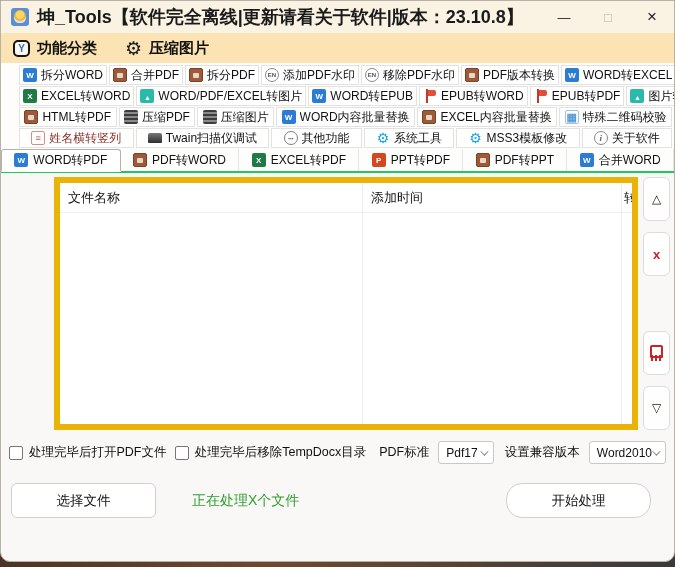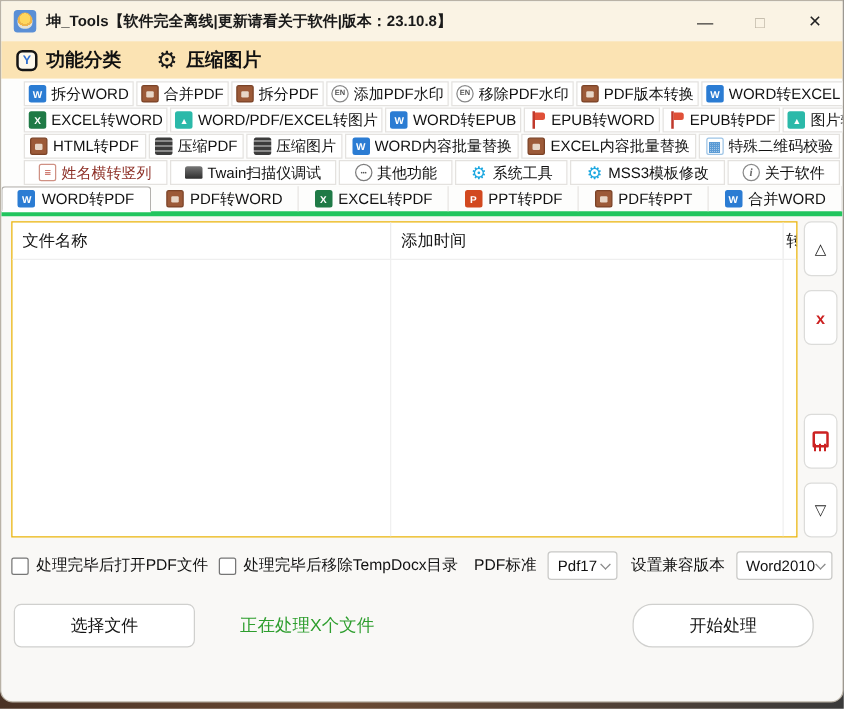--- a/index.html
+++ b/index.html
@@ -12,40 +12,40 @@
   .window {
     width:675px; height:562px; background:#f9f8f6;
     border:1px solid #b9b2a6; border-radius:0 0 10px 10px;
     overflow:hidden; display:flex; flex-direction:column;
   }
   
   .titlebar { height:32px; background:#faf3e4; display:flex; align-items:center; padding-left:10px; flex:none; }
   .app-icon { width:18px; height:18px; border-radius:3px; background:#5a8fd6; position:relative; flex:none; }
   .app-icon::after { content:""; position:absolute; left:3px; top:2px; width:12px; height:13px;
     background:radial-gradient(circle at 50% 38%, #ffd75e 0 42%, #f0b64a 43% 60%, #e7e2d2 61%); border-radius:50% 50% 40% 40%; }
-  .title-text { font-size:12px; font-weight:700; color:#1a1a1a; margin-left:8px; white-space:nowrap; }
+  .title-text { font-size:18px; font-weight:700; color:#1a1a1a; margin-left:8px; white-space:nowrap; }
   .win-controls { margin-left:auto; display:flex; height:100%; }
   .win-btn { width:44px; height:100%; display:flex; align-items:center; justify-content:center; font-size:13px; color:#222; cursor:default; }
   .win-btn.max { color:#b9b0a0; }
   .win-btn.close { font-size:17px; }
   
   .menubar { height:30px; background:#fbe3b3; display:flex; align-items:center; gap:28px; padding-left:12px; flex:none; }
   .menu-item { display:flex; align-items:center; gap:7px; font-size:15px; font-weight:700; color:#111; cursor:default; }
   .hex-icon { width:17px; height:17px; border:2px solid #151515; border-radius:5px; display:flex; align-items:center; justify-content:center;
     font-size:10px; font-weight:700; color:#2f6fd0; background:#fdf8ec; }
   .gear-glyph { font-size:19px; color:#1a1a1a; line-height:1; font-weight:400; }
   
   .toolbar { padding:2px 2px 0 2px; background:#fdfdfc; flex:none; }
   .trow { display:flex; gap:2px; margin-bottom:1px;margin-left:16px; }
   .tbtn { flex:1 1 auto; height:20px; display:flex; align-items:center; justify-content:center; gap:4px;
     background:#fff; border:1px solid #e4e2df; font-size:12px; color:#111; white-space:nowrap; padding:0 3px; cursor:default; }
   .tbtn .lbl { overflow:hidden; }
   .red-label { color:#8d2f26; }
   
-  .tabs { display:flex; height:24px; border-bottom:4px solid #22c55e; background:#fdfdfc; }
+  .tabs { display:flex; height:24px; border-bottom:2px solid #22c55e; background:#fdfdfc; }
   .tab { flex:1 1 auto; display:flex; align-items:center; justify-content:center; gap:5px; font-size:12px; color:#111;
     border-right:1px solid #e7e5e2; white-space:nowrap; cursor:default; }
   .tab.active { background:#fff; border:1px solid #b3b1ad; border-bottom:2px solid #fff; margin-bottom:-1px; border-radius:3px 3px 0 0; }
   
   .ic { width:14px; height:14px; flex:none; display:inline-flex; align-items:center; justify-content:center;
     border-radius:2px; font-weight:700; font-size:8px; color:#fff; position:relative; }
   .ic-word { background:#2b7cd3; } .ic-word::after { content:"W"; }
   .ic-excel { background:#1f7a46; } .ic-excel::after { content:"X"; }
   .ic-ppt { background:#d2491f; } .ic-ppt::after { content:"P"; }
   .ic-pdf { background:#9c5a38; border:1px solid #7a4226; } .ic-pdf::after { content:""; width:6px; height:5px; background:#e8d7c8; border-radius:1px; }
@@ -56,21 +56,21 @@
   .ic-idcard { background:#fff; border:1px solid #cf9184; color:#c2574a; } .ic-idcard::after { content:"≡"; font-size:9px; }
   .ic-scanner { background:linear-gradient(#777,#2e2e2e); height:10px; border-radius:2px 2px 1px 1px; }
   .ic-dots { background:#fff; border:1px solid #7d7d7d; border-radius:50%; color:#555; } .ic-dots::after { content:"···"; font-size:8px; letter-spacing:-1px; }
   .ic-gear-blue { color:#1ba7e0; font-size:14px; } .ic-gear-blue::after { content:"⚙"; font-weight:400; }
   .ic-info { background:#fff; border:1px solid #8a8a8a; border-radius:50%; color:#666; font-family:"Liberation Serif",serif; }
   .ic-info::after { content:"i"; font-style:italic; font-size:9px; }
   .ic-epub { background:none; } .ic-epub::before { content:""; position:absolute; left:3px; top:0; width:2px; height:14px; background:#c0392b; }
   .ic-epub::after { content:""; position:absolute; left:5px; top:1px; width:8px; height:6px; background:#e05038; border-radius:0 2px 2px 0; }
   
   .content { display:flex; gap:5px; padding:4px 4px 0 8px; height:257px; flex:none; }
-  .ftable { flex:1; background:#fff; border:1px solid #eab308; display:flex; flex-direction:column; }
+  .ftable { flex:1; background:#fff; border:6px solid #eab308; display:flex; flex-direction:column;margin-left:45px; }
   .thead { display:flex; border-bottom:1px solid #efefef; flex:none; }
   .th { font-size:13px; color:#141414; padding:6px 8px 5px 8px; white-space:nowrap; overflow:hidden; }
   .th.c1 { width:303px; border-right:1px solid #ececec; }
   .th.c2 { flex:1; border-right:1px solid #ececec; }
   .th.c3 { width:10px; padding-left:2px; }
   .tbody { flex:1; display:flex; }
   .bcol1 { width:303px; border-right:1px solid #f0f0f0; }
   .bcol2 { flex:1; border-right:1px solid #f0f0f0; }
   .bcol3 { width:10px; }
   .sidecol { width:27px; display:flex; flex-direction:column; gap:11px; flex:none; }

